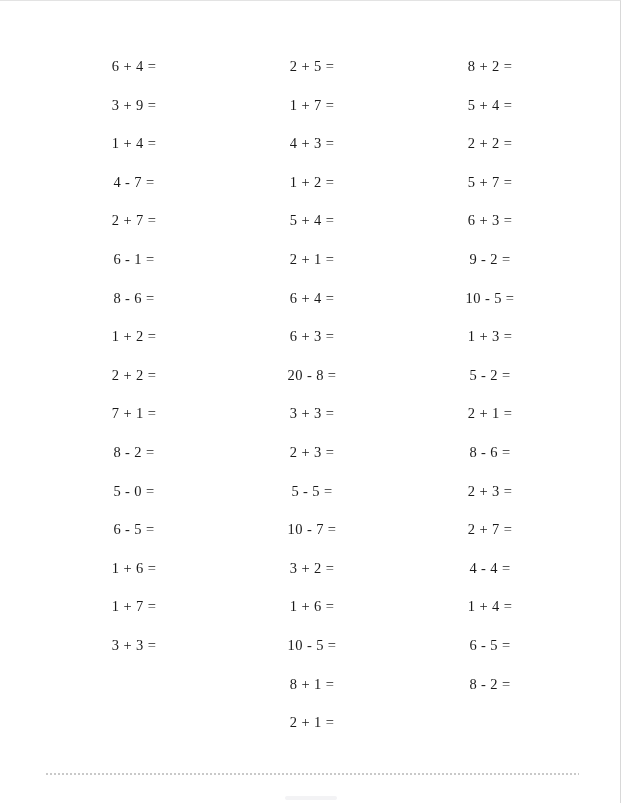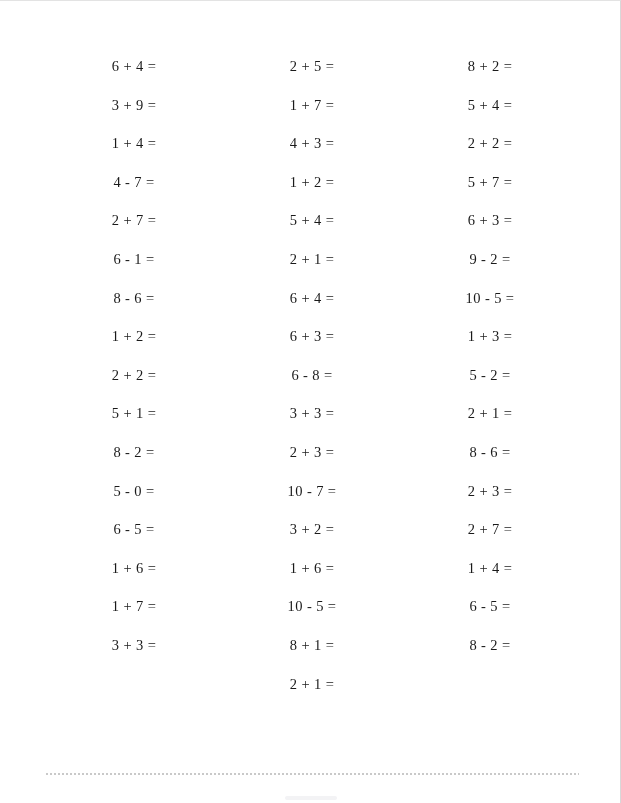--- a/index.html
+++ b/index.html
@@ -94,41 +94,42 @@
       <div class="problem-column col-a">
         <div class="problem-cell">6 + 4 =</div>
         <div class="problem-cell">3 + 9 =</div>
         <div class="problem-cell">1 + 4 =</div>
         <div class="problem-cell">4 - 7 =</div>
         <div class="problem-cell">2 + 7 =</div>
         <div class="problem-cell">6 - 1 =</div>
         <div class="problem-cell">8 - 6 =</div>
         <div class="problem-cell">1 + 2 =</div>
         <div class="problem-cell">2 + 2 =</div>
-        <div class="problem-cell">5 + 1 =</div>
+        <div class="problem-cell">7 + 1 =</div>
         <div class="problem-cell">8 - 2 =</div>
         <div class="problem-cell">5 - 0 =</div>
         <div class="problem-cell">6 - 5 =</div>
         <div class="problem-cell">1 + 6 =</div>
         <div class="problem-cell">1 + 7 =</div>
         <div class="problem-cell">3 + 3 =</div>
       </div>
 
       <div class="problem-column col-b">
         <div class="problem-cell">2 + 5 =</div>
         <div class="problem-cell">1 + 7 =</div>
         <div class="problem-cell">4 + 3 =</div>
         <div class="problem-cell">1 + 2 =</div>
         <div class="problem-cell">5 + 4 =</div>
         <div class="problem-cell">2 + 1 =</div>
         <div class="problem-cell">6 + 4 =</div>
         <div class="problem-cell">6 + 3 =</div>
-        <div class="problem-cell">6 - 8 =</div>
+        <div class="problem-cell">20 - 8 =</div>
         <div class="problem-cell">3 + 3 =</div>
         <div class="problem-cell">2 + 3 =</div>
+        <div class="problem-cell">5 - 5 =</div>
         <div class="problem-cell">10 - 7 =</div>
         <div class="problem-cell">3 + 2 =</div>
         <div class="problem-cell">1 + 6 =</div>
         <div class="problem-cell">10 - 5 =</div>
         <div class="problem-cell">8 + 1 =</div>
         <div class="problem-cell">2 + 1 =</div>
         <div class="problem-cell empty"></div>
       </div>
 
       <div class="problem-column col-c">
@@ -138,20 +139,21 @@
         <div class="problem-cell">5 + 7 =</div>
         <div class="problem-cell">6 + 3 =</div>
         <div class="problem-cell">9 - 2 =</div>
         <div class="problem-cell">10 - 5 =</div>
         <div class="problem-cell">1 + 3 =</div>
         <div class="problem-cell">5 - 2 =</div>
         <div class="problem-cell">2 + 1 =</div>
         <div class="problem-cell">8 - 6 =</div>
         <div class="problem-cell">2 + 3 =</div>
         <div class="problem-cell">2 + 7 =</div>
+        <div class="problem-cell">4 - 4 =</div>
         <div class="problem-cell">1 + 4 =</div>
         <div class="problem-cell">6 - 5 =</div>
         <div class="problem-cell">8 - 2 =</div>
         <div class="problem-cell empty"></div>
       </div>
 
     </div>
   </div>
 
   <div id="footer-rule"></div>

